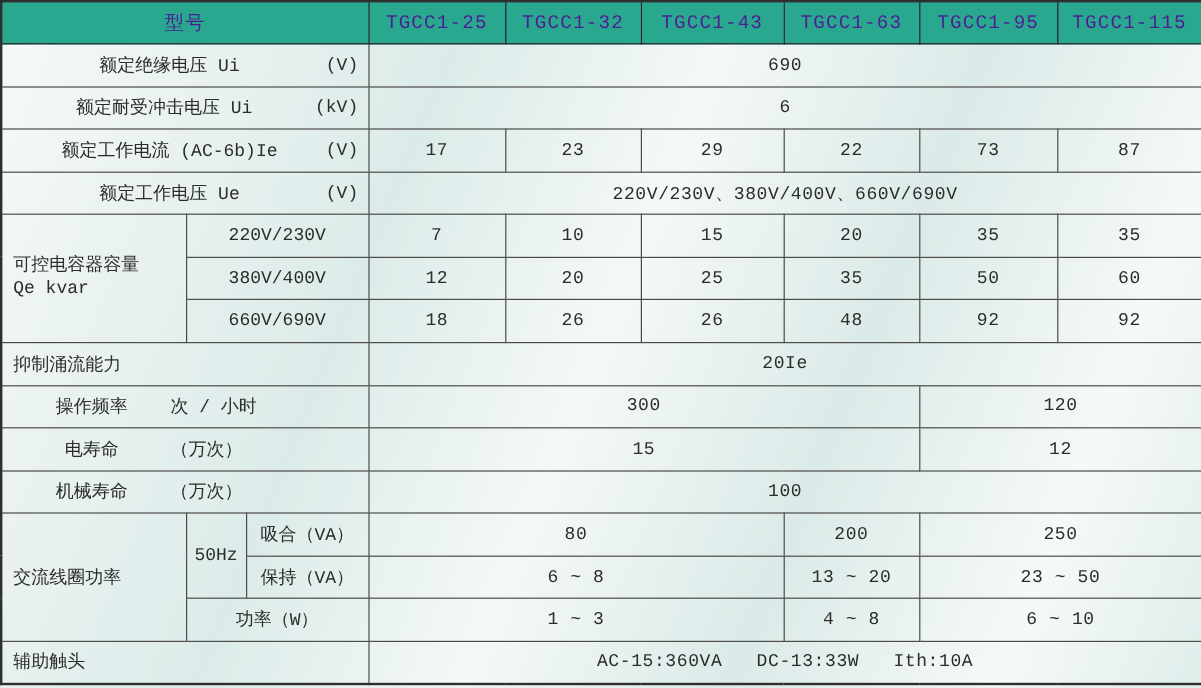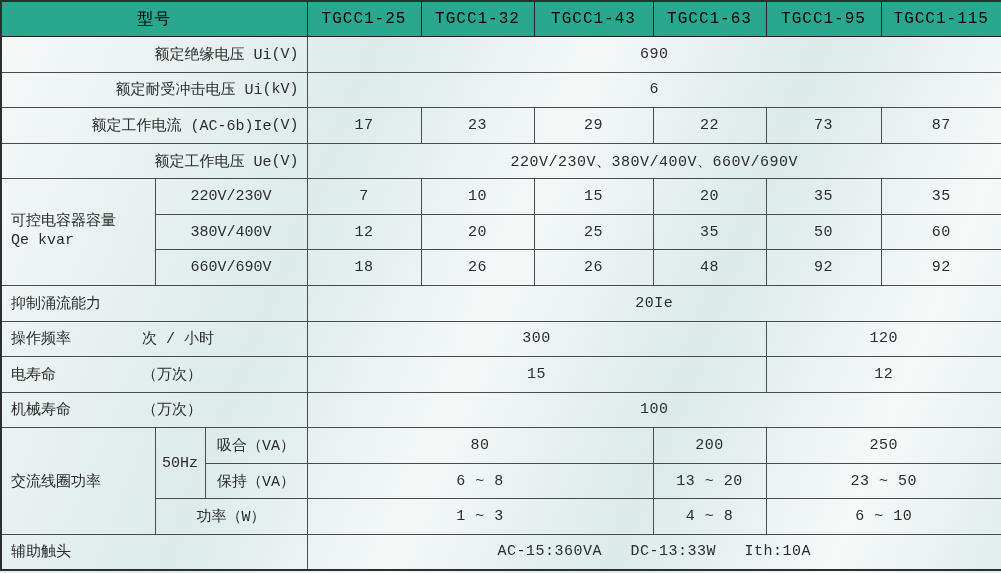--- a/index.html
+++ b/index.html
@@ -19,29 +19,29 @@
   }
   .spec td,.spec th{
     border:1px solid #4b4b4b;
     font-size:15px;font-weight:normal;
     padding:0 4px;box-sizing:border-box;
     text-align:center;vertical-align:middle;
     background:transparent;
   }
   .spec tr{height:35px;}
   th.model-head{
-    background:#2aa78f;color:#000000;font-size:16px;letter-spacing:1px;
+    background:#2aa78f;color:#4c1d95;font-size:16px;letter-spacing:1px;
     border-color:#222;
   }
   td.lbl{text-align:left;padding-left:9px;padding-right:8px;}
   .lbl-flex{display:flex;align-items:center;width:100%;}
-  .lbl-flex .nm{flex:1 1 auto;text-align:right;}
+  .lbl-flex .nm{flex:1 1 auto;text-align:center;}
   .lbl-flex .un{flex:0 0 auto;text-align:right;}
   .lbl-mid{display:flex;align-items:center;width:100%;}
-  .lbl-mid .nm{flex:0 0 131px;text-align:left;font-family:Liberation Serif, serif;}
+  .lbl-mid .nm{flex:0 0 131px;text-align:center;font-family:Liberation Serif, serif;}
   .lbl-mid .un{flex:0 0 auto;text-align:right;}
   td.two-line{line-height:1.25;}
   td.aux-val{text-align:center;white-space:pre;}
   .spec .vals{letter-spacing:0.5px;}
 </style>
 </head>
 <body>
 
 <div class="sheet">
 <table class="spec">

